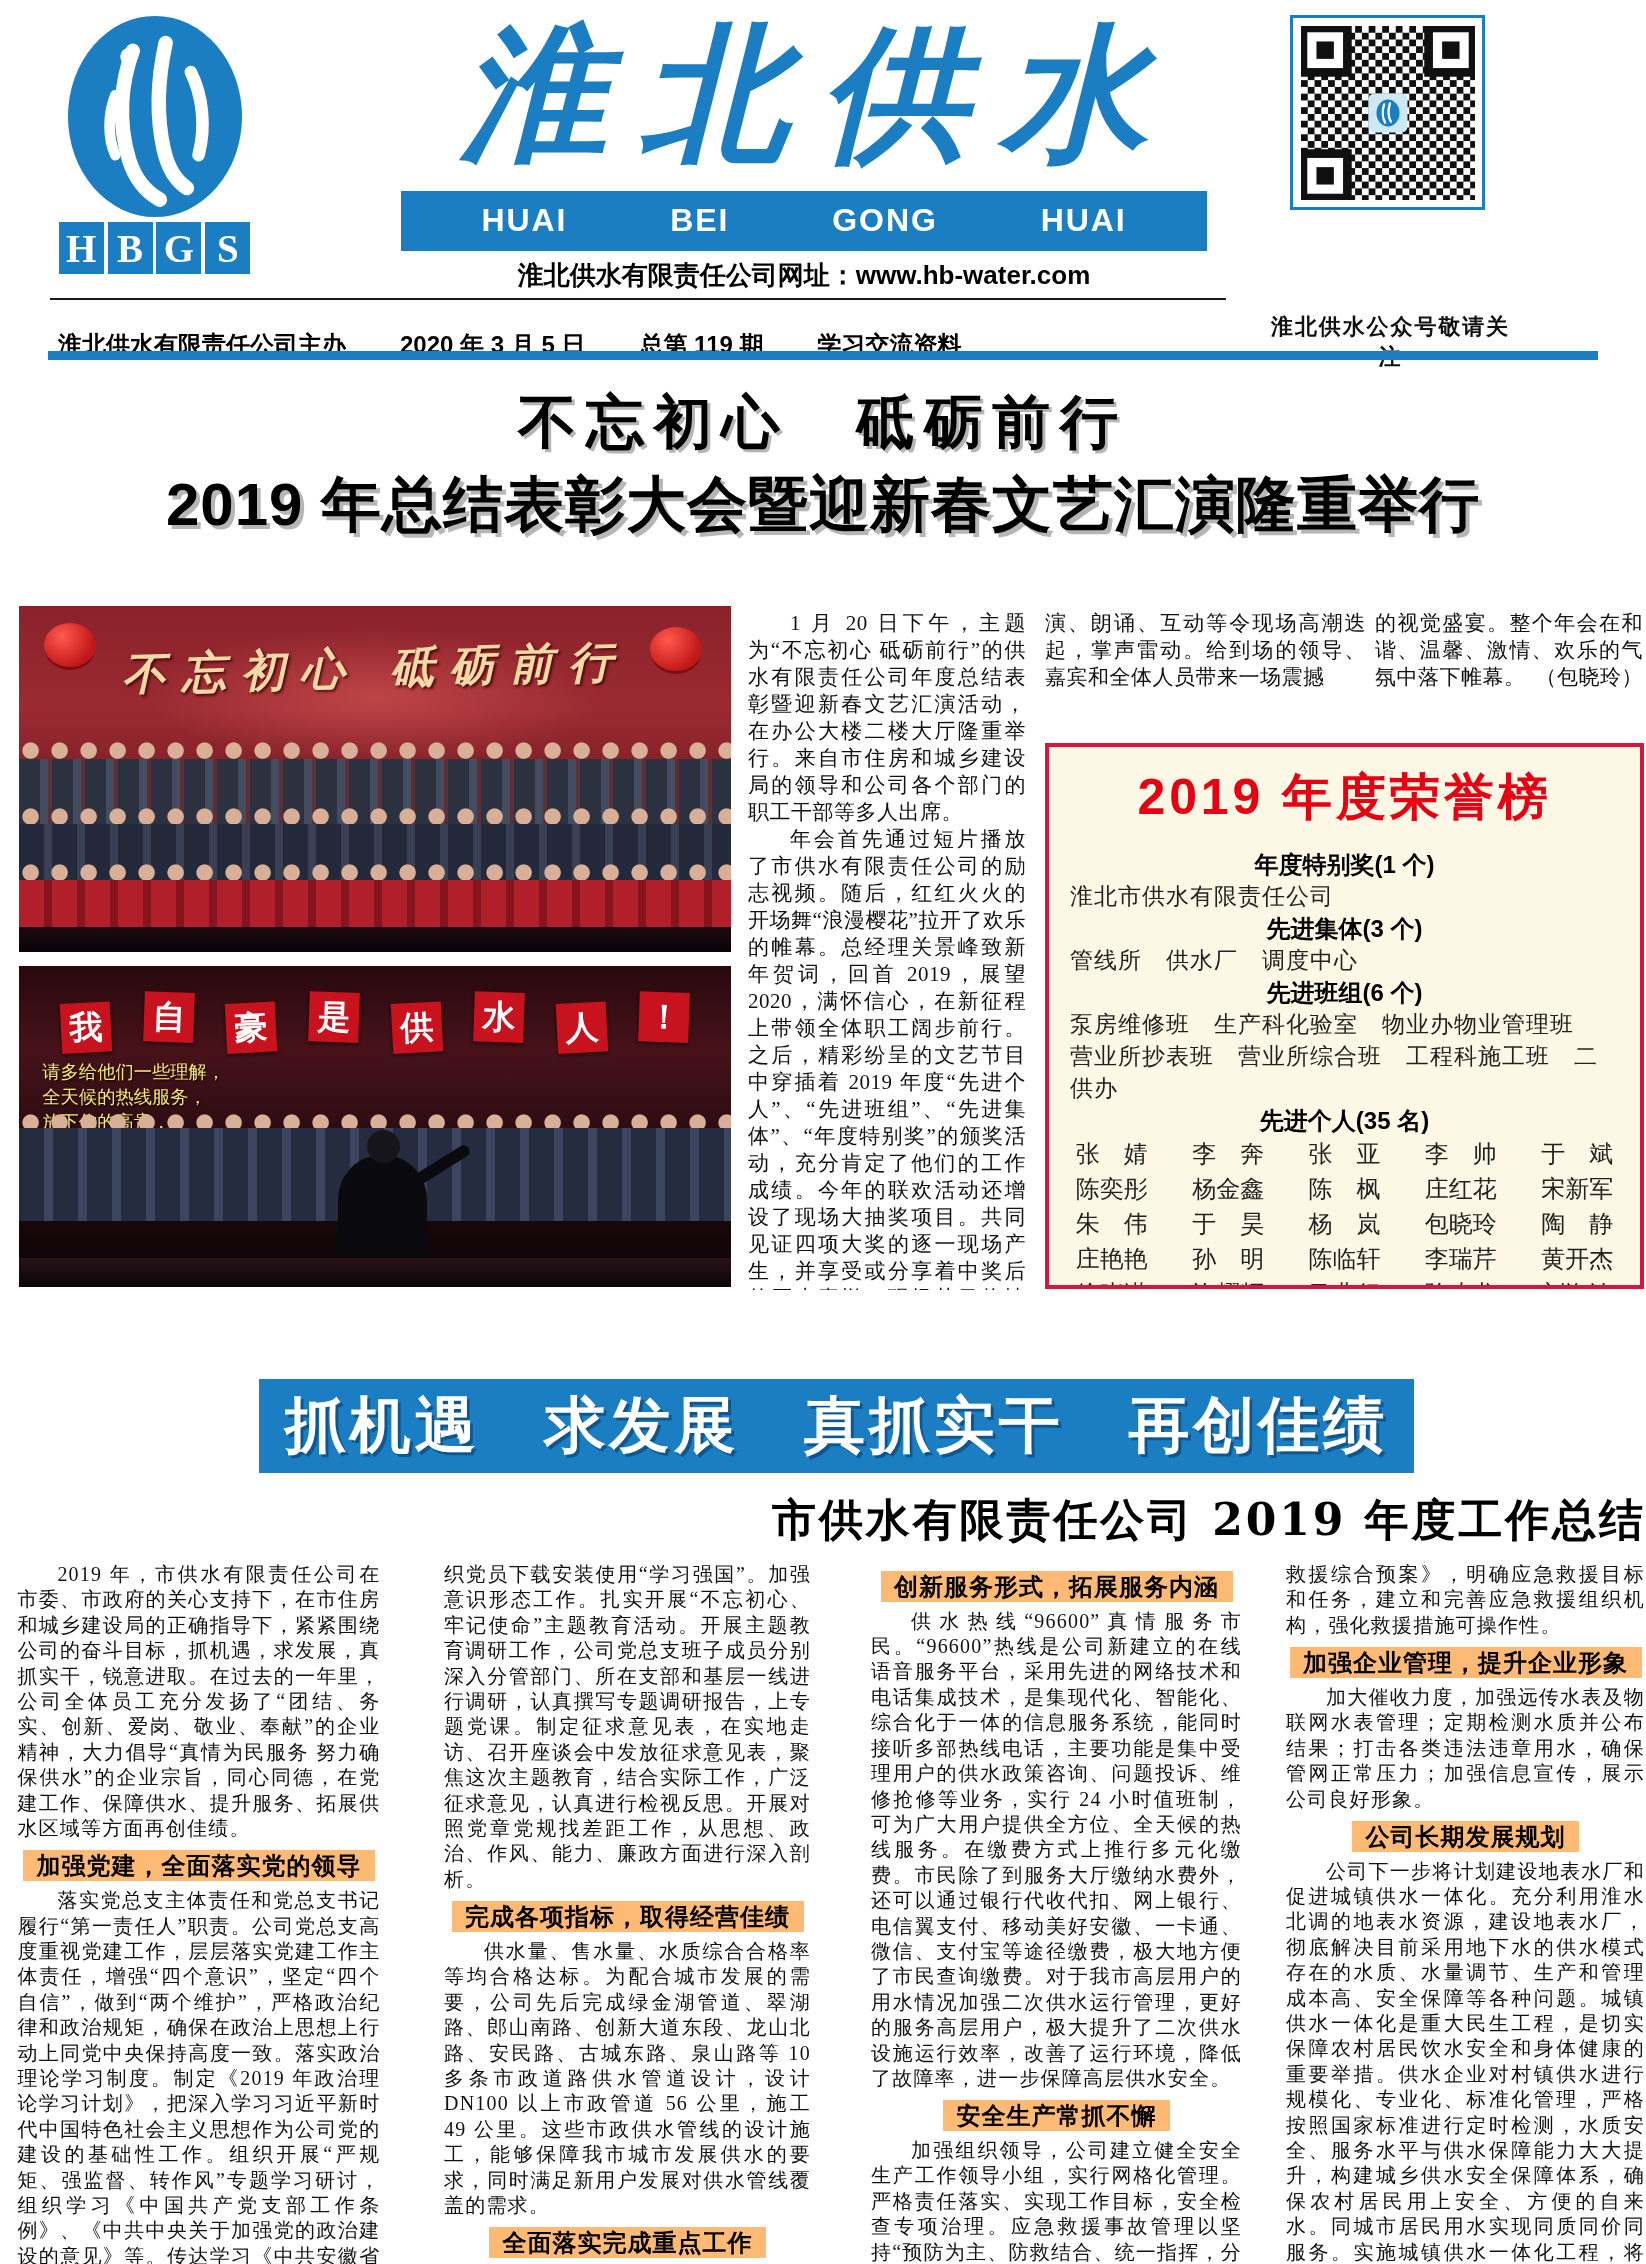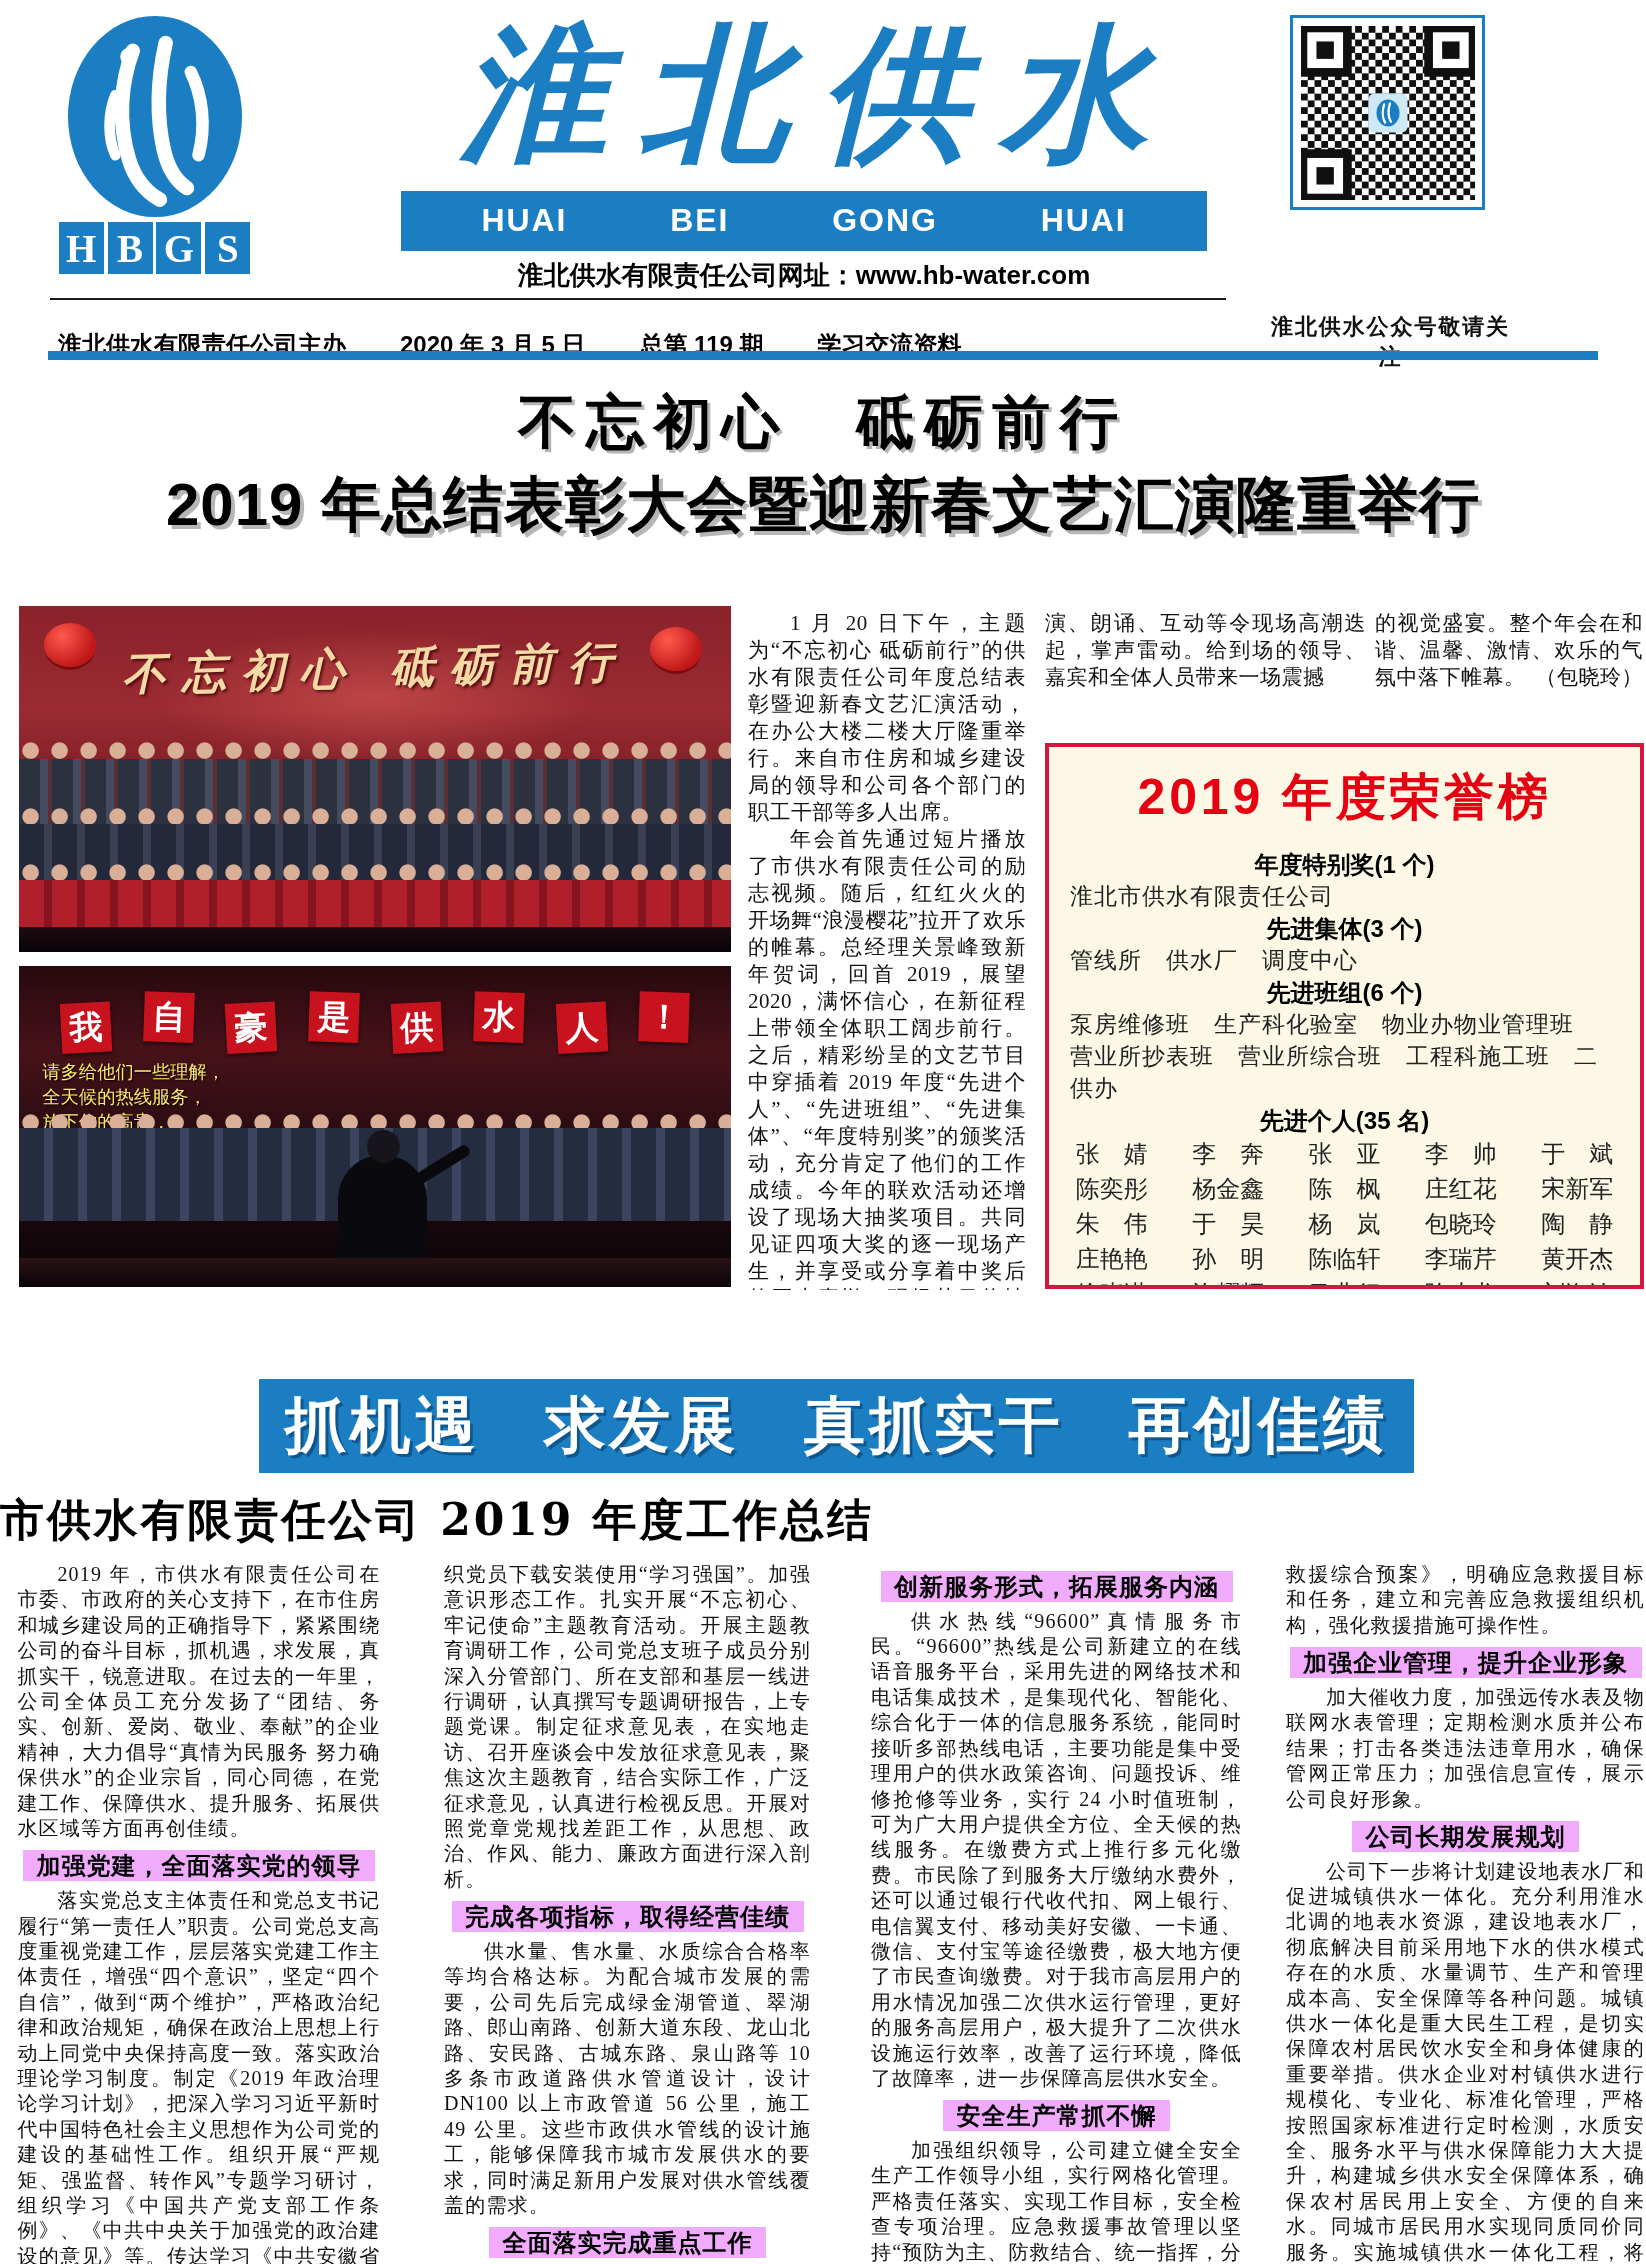--- a/index.html
+++ b/index.html
@@ -122,35 +122,35 @@
   .honor-row{display:flex;justify-content:space-between;font-size:24px;line-height:35px;
              color:#222;padding:0 5.8px;}
   .honor-name{white-space:pre;}
 
   
   .banner{position:absolute;left:259px;top:1379px;width:1155px;height:94px;background:#1b7ec2;
           display:flex;align-items:center;justify-content:center;}
   .banner-text{color:#fff;font-family:"Liberation Sans",sans-serif;font-weight:900;
                font-size:61px;letter-spacing:3.9px;white-space:nowrap;
                text-shadow:2.9px 2.9px 0 rgba(0,40,80,.45);}
-  .work-subtitle{position:absolute;left:0;top:1491px;width:100%;text-align:left;
+  .work-subtitle{position:absolute;left:0;top:1491px;width:100%;text-align:right;
                  font-family:"DejaVu Serif",serif;font-weight:bold;font-size:44px;
                  letter-spacing:2.9px;color:#000;}
 
   
   .report-col{position:absolute;top:1562px;height:702px;overflow:hidden;
               font-size:20px;line-height:25.4px;text-align:justify;letter-spacing:1.2px;}
   .report-col-0{left:17.4px;width:363px;}
   .report-col-1{left:444px;width:367px;}
   .report-col-2{left:871px;width:371px;}
   .report-col-3{left:1286px;width:359px;}
   .rep-p{margin:0;text-indent:2em;}
   .rep-p.cont{text-indent:0;}
   .rep-h-wrap{text-align:center;margin:8.7px 0 6.8px 0;}
-  .rep-h{display:inline-block;background:#f0abfc;color:#000;padding:2.9px 13.5px;
+  .rep-h{display:inline-block;background:#fdba74;color:#000;padding:2.9px 13.5px;
          font-family:"Liberation Sans",sans-serif;font-weight:bold;font-size:24px;
          letter-spacing:1px;}
 </style>
 </head>
 <body>
 
 <div class="page">
 
   <div class="logo-block">
     <svg class="logo-oval" width="180" height="205" viewBox="0 0 186 212">

